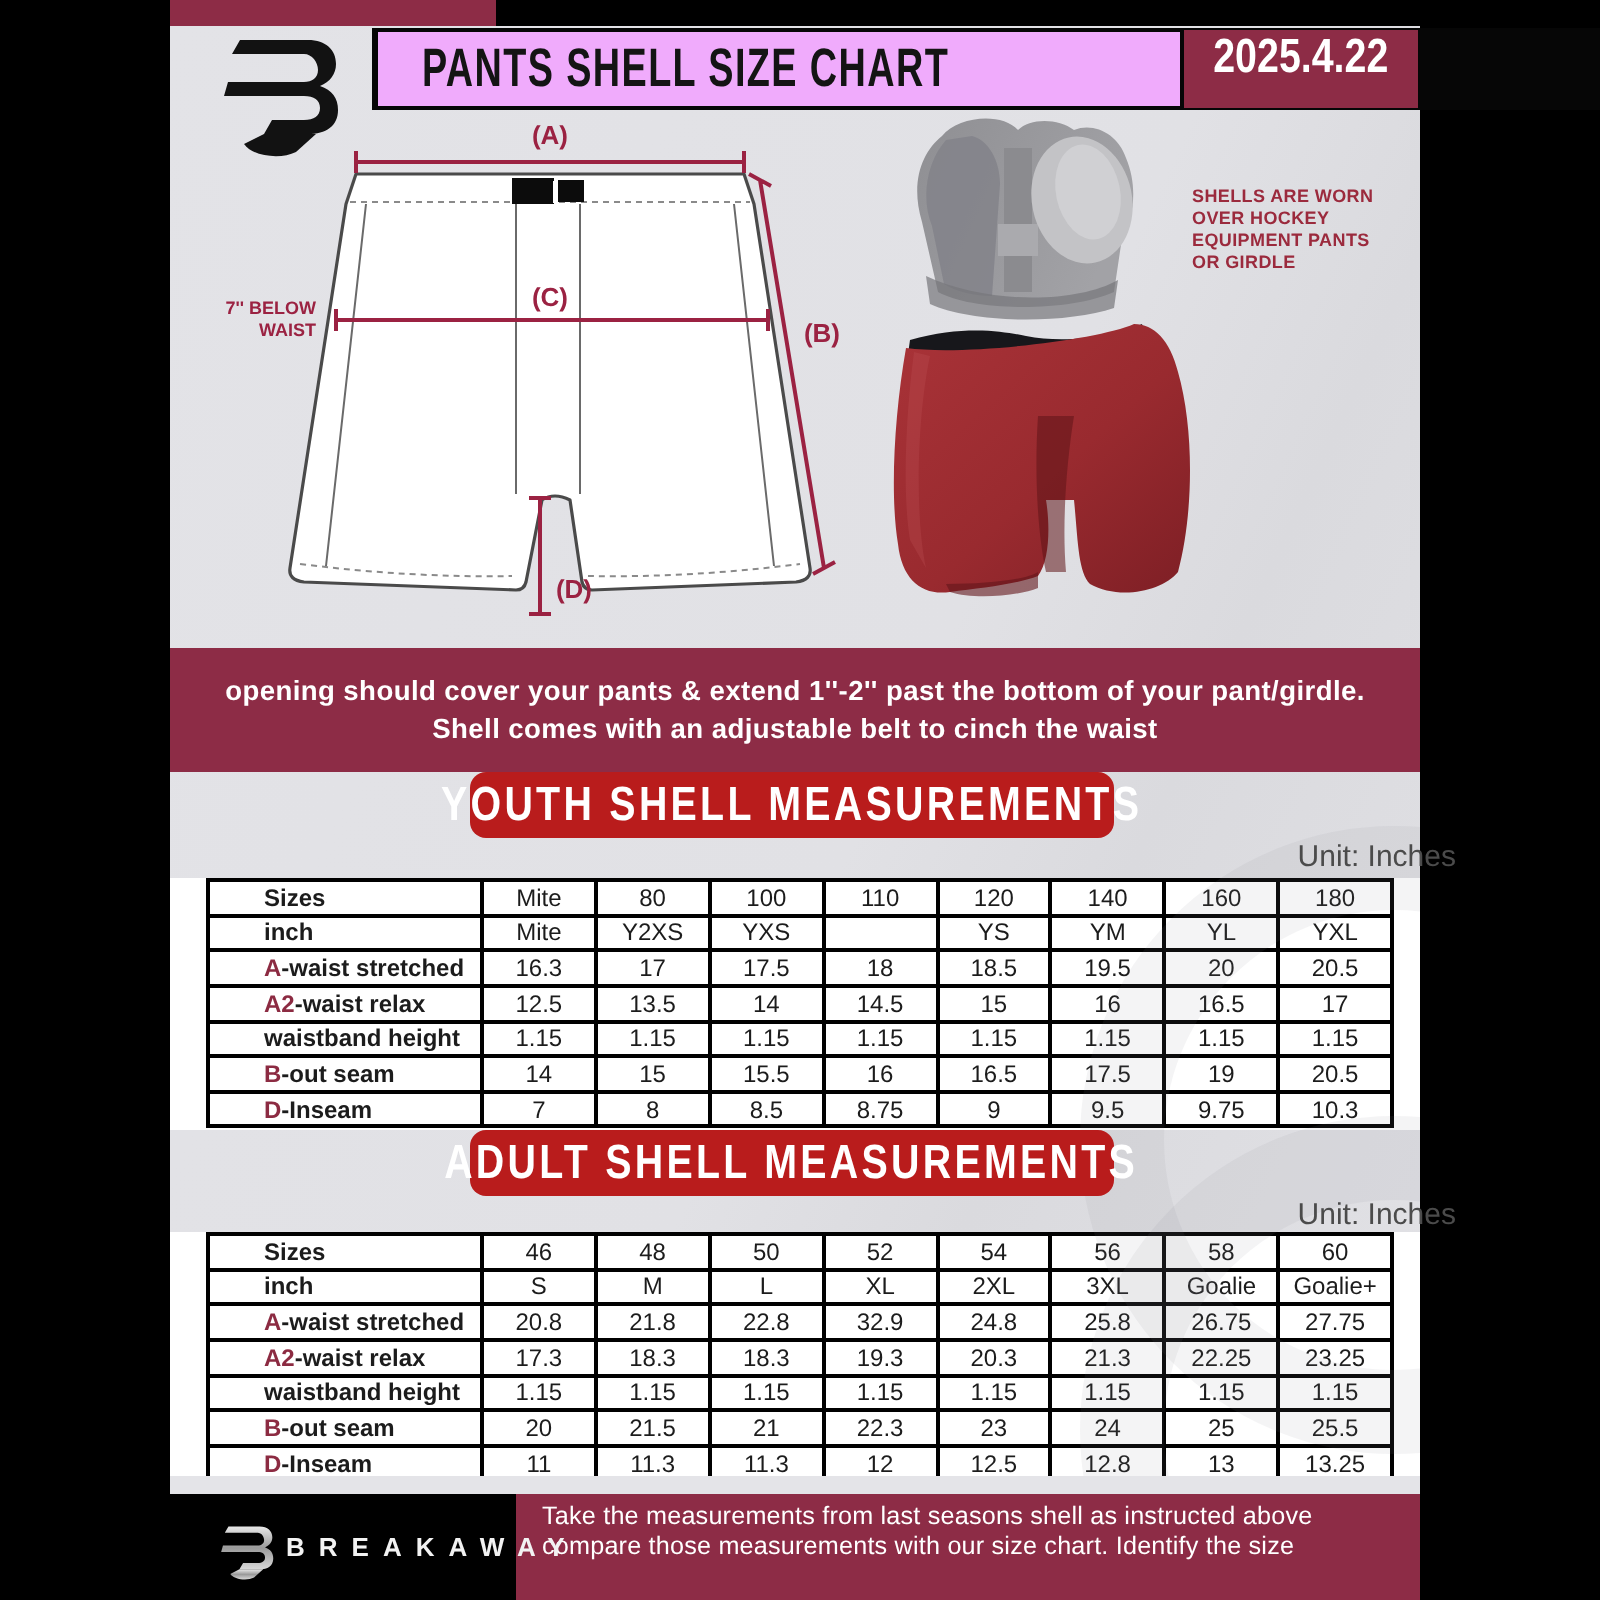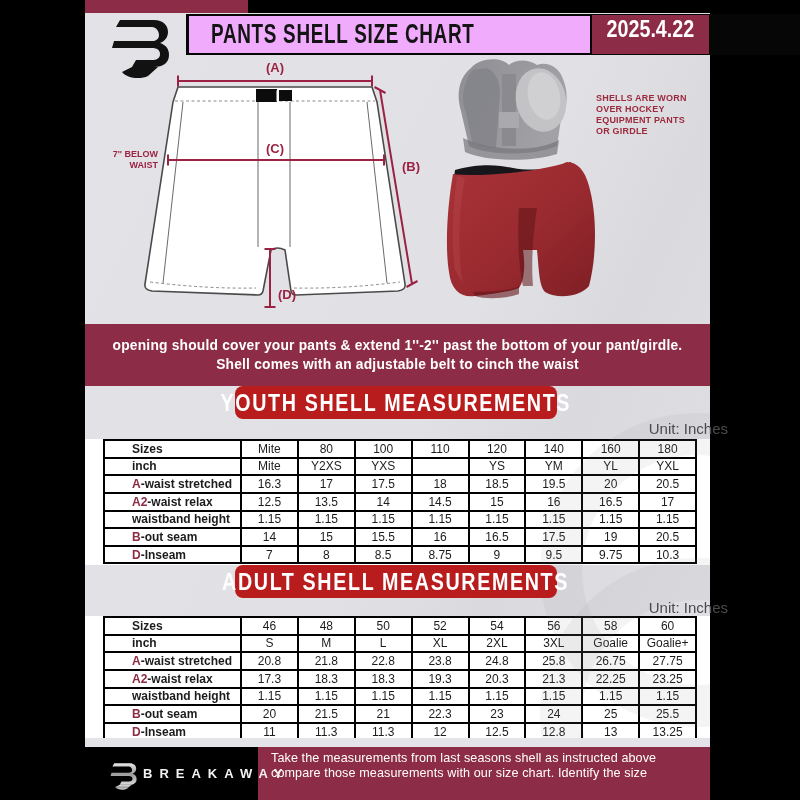--- a/index.html
+++ b/index.html
@@ -305,21 +305,21 @@
           <div class="tcell tval">Goalie+</div>
         </div>
         <div class="trow">
           <div class="tcell tlabel">
             <span class="pfx">A</span>
             <span>-waist stretched</span>
           </div>
           <div class="tcell tval">20.8</div>
           <div class="tcell tval">21.8</div>
           <div class="tcell tval">22.8</div>
-          <div class="tcell tval">23.8</div>
+          <div class="tcell tval">32.9</div>
           <div class="tcell tval">24.8</div>
           <div class="tcell tval">25.8</div>
           <div class="tcell tval">26.75</div>
           <div class="tcell tval">27.75</div>
         </div>
         <div class="trow">
           <div class="tcell tlabel">
             <span class="pfx">A2</span>
             <span>-waist relax</span>
           </div>

